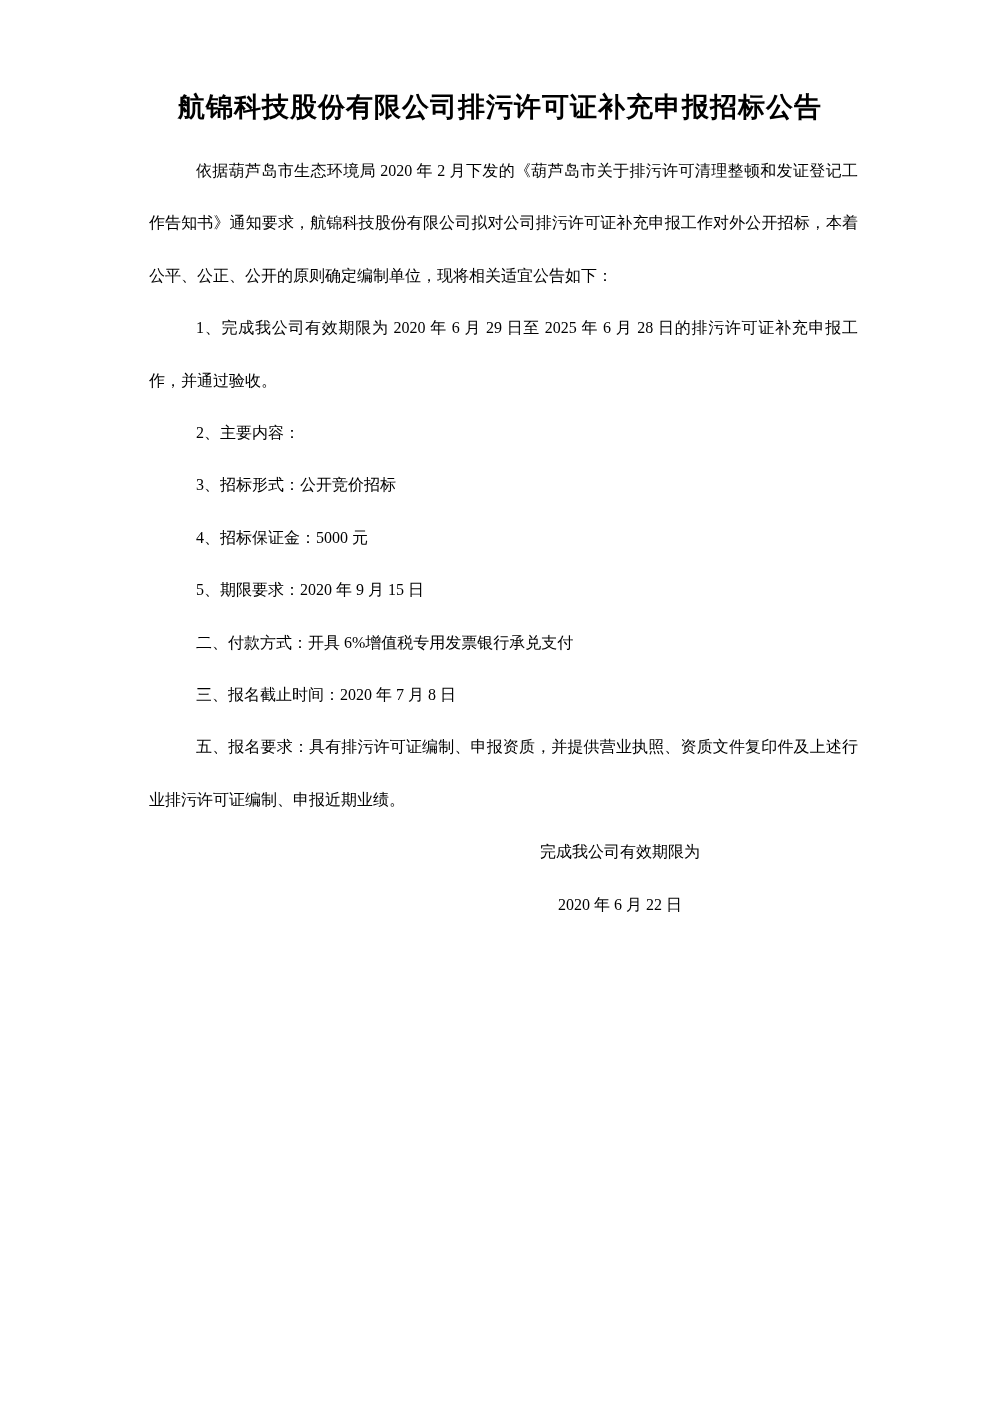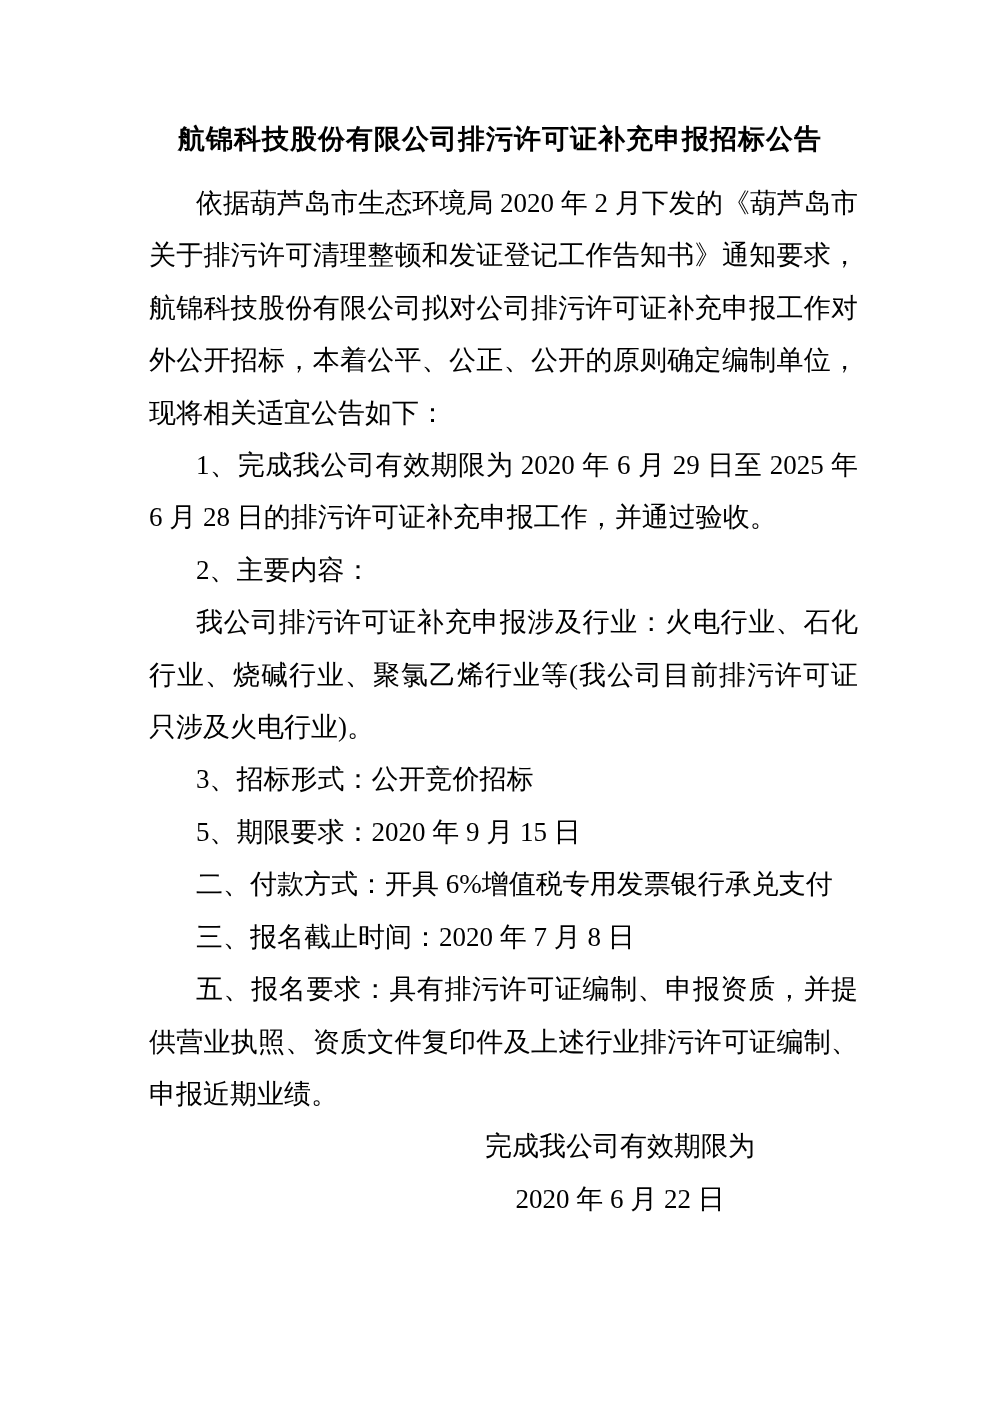--- a/index.html
+++ b/index.html
@@ -12,30 +12,30 @@
     width: 1000px;
     height: 1415px;
     background: #ffffff;
     color: #000000;
     font-family: "Liberation Serif", "DejaVu Serif", serif;
     overflow: hidden;
     box-sizing: border-box;
   }
   .title {
     margin: 0;
-    padding-top: 114px;
+    padding-top: 82px;
     text-align: center;
     font-size: 27px;
     font-weight: bold;
     line-height: 50px;
     letter-spacing: 1px;
   }
   .content {
     margin: 13px 142px 0 149px;
-    font-size: 27px;
+    font-size: 16px;
     line-height: 52.4px;
     text-align: justify;
   }
   .para {
     margin: 0;
     text-indent: 47px;
   }
   .signature {
     margin-left: 311px;
     width: 320px;
@@ -49,22 +49,22 @@
 </head>
 <body>
 
 <div class="page">
   <h1 class="title">航锦科技股份有限公司排污许可证补充申报招标公告</h1>
 
   <div class="content">
     <p class="para">依据葫芦岛市生态环境局 2020 年 2 月下发的《葫芦岛市关于排污许可清理整顿和发证登记工作告知书》通知要求，航锦科技股份有限公司拟对公司排污许可证补充申报工作对外公开招标，本着公平、公正、公开的原则确定编制单位，现将相关适宜公告如下：</p>
     <p class="para">1、完成我公司有效期限为 2020 年 6 月 29 日至 2025 年 6 月 28 日的排污许可证补充申报工作，并通过验收。</p>
     <p class="para">2、主要内容：</p>
-    <p class="para">我公司排污许可证补充申报涉及行业：火电行业、石化行业、烧碱行业、聚氯乙烯行业等(我公司目前排污许可证只涉及火电行业)。</p>
     <p class="para">3、招标形式：公开竞价招标</p>
+    <p class="para">4、招标保证金：5000 元</p>
     <p class="para">5、期限要求：2020 年 9 月 15 日</p>
     <p class="para">二、付款方式：开具 6%增值税专用发票银行承兑支付</p>
     <p class="para">三、报名截止时间：2020 年 7 月 8 日</p>
     <p class="para">五、报名要求：具有排污许可证编制、申报资质，并提供营业执照、资质文件复印件及上述行业排污许可证编制、申报近期业绩。</p>
 
     <div class="signature">
       <p>完成我公司有效期限为</p>
       <p>2020 年 6 月 22 日</p>
     </div>
   </div>

